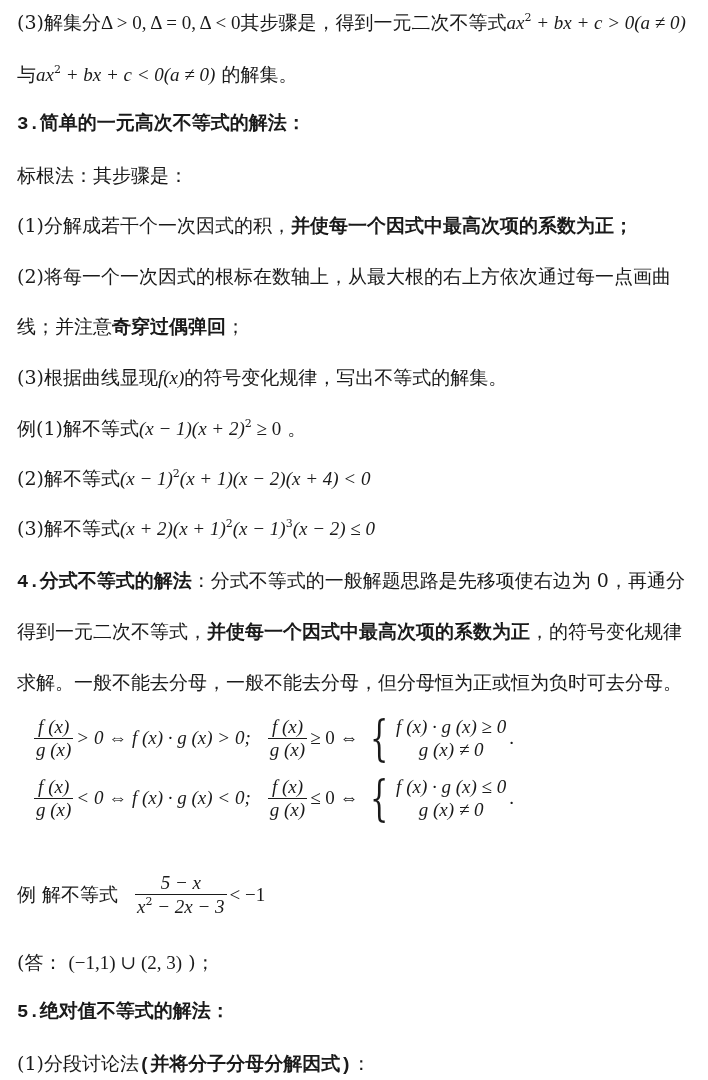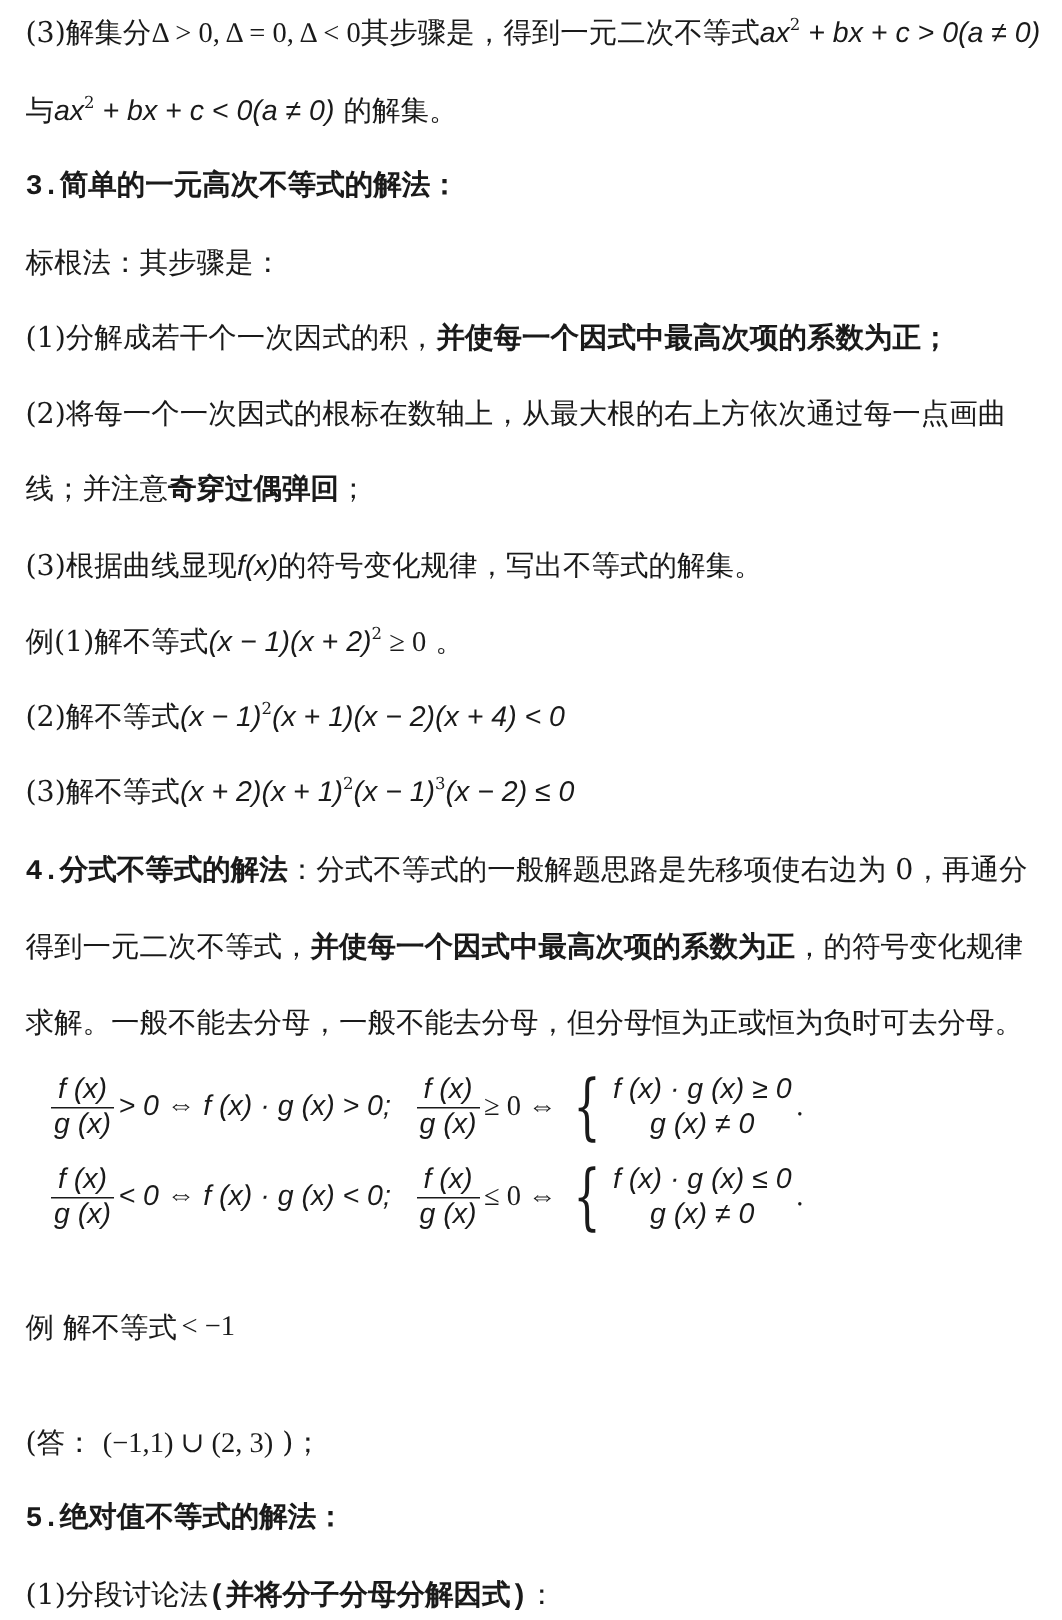--- a/index.html
+++ b/index.html
@@ -3,21 +3,21 @@
 <meta charset="utf-8">
 <style>
   html, body { margin: 0; padding: 0; background: #ffffff; }
   body {
     width: 708px; height: 1080px; overflow: hidden; position: relative;
     font-family: "DejaVu Serif", "Liberation Serif", serif;
     color: #1a1a1a; font-size: 19px;
   }
   .line { position: absolute; left: 17px; white-space: nowrap; line-height: 24px; }
   .b { font-weight: bold; font-family: Liberation Mono, monospace; }
-  .m { font-family: Liberation Sans, sans-serif; font-style: italic; }
+  .m { font-family: Liberation Serif, serif; font-style: italic; }
   .mn { font-family: "Liberation Serif", "DejaVu Serif", serif; }
   sup { font-size: 11px; vertical-align: 8px; line-height: 0; }
   .frac { display: inline-flex; flex-direction: column; align-items: center; vertical-align: middle; margin: 0 14px; }
   .frac .num { padding: 0 2px; line-height: 22px; }
   .frac .den { padding: 0 2px; line-height: 22px; border-top: 1px solid #1a1a1a; }
   .sys { display: inline-flex; align-items: center; vertical-align: middle; }
   .brace { font-size: 48px; font-family: "DejaVu Serif", serif; font-weight: 200; line-height: 48px; transform: scaleX(0.6); margin: 0 2px; }
   .sysrows { display: inline-flex; flex-direction: column; align-items: center; line-height: 23px; }
   .eq { position: absolute; left: 20px; white-space: nowrap; font-family: "Liberation Serif", serif; font-size: 19px; display: flex; align-items: center; }
   .eq > * { margin-right: 3px; }
@@ -112,20 +112,24 @@
         <span class="sysrows">
           <span class="m">f (x) · g (x) ≤ 0</span>
           <span class="m">g (x) ≠ 0</span>
         </span>
       </span>
     <span>.</span>
   </div>
 
   <div class="eq" style="top:872px; left:17px; font-family:'DejaVu Serif', serif;">
     <span>例  解不等式</span>
+    <span class="frac">
+        <span class="num m">5 − x</span>
+        <span class="den"><span class="m">x</span><sup>2</sup><span class="m"> − 2x − 3</span></span>
+      </span>
     <span class="mn">&lt; −1</span>
   </div>
 
   <div class="line" style="top:950px">
     <span>(答：</span> <span class="mn">(−1,1) ∪ (2, 3)</span> <span>)；</span>
   </div>
 
   <div class="line b" style="top:1000px">5.绝对值不等式的解法：</div>
 
   <div class="line" style="top:1051px">

